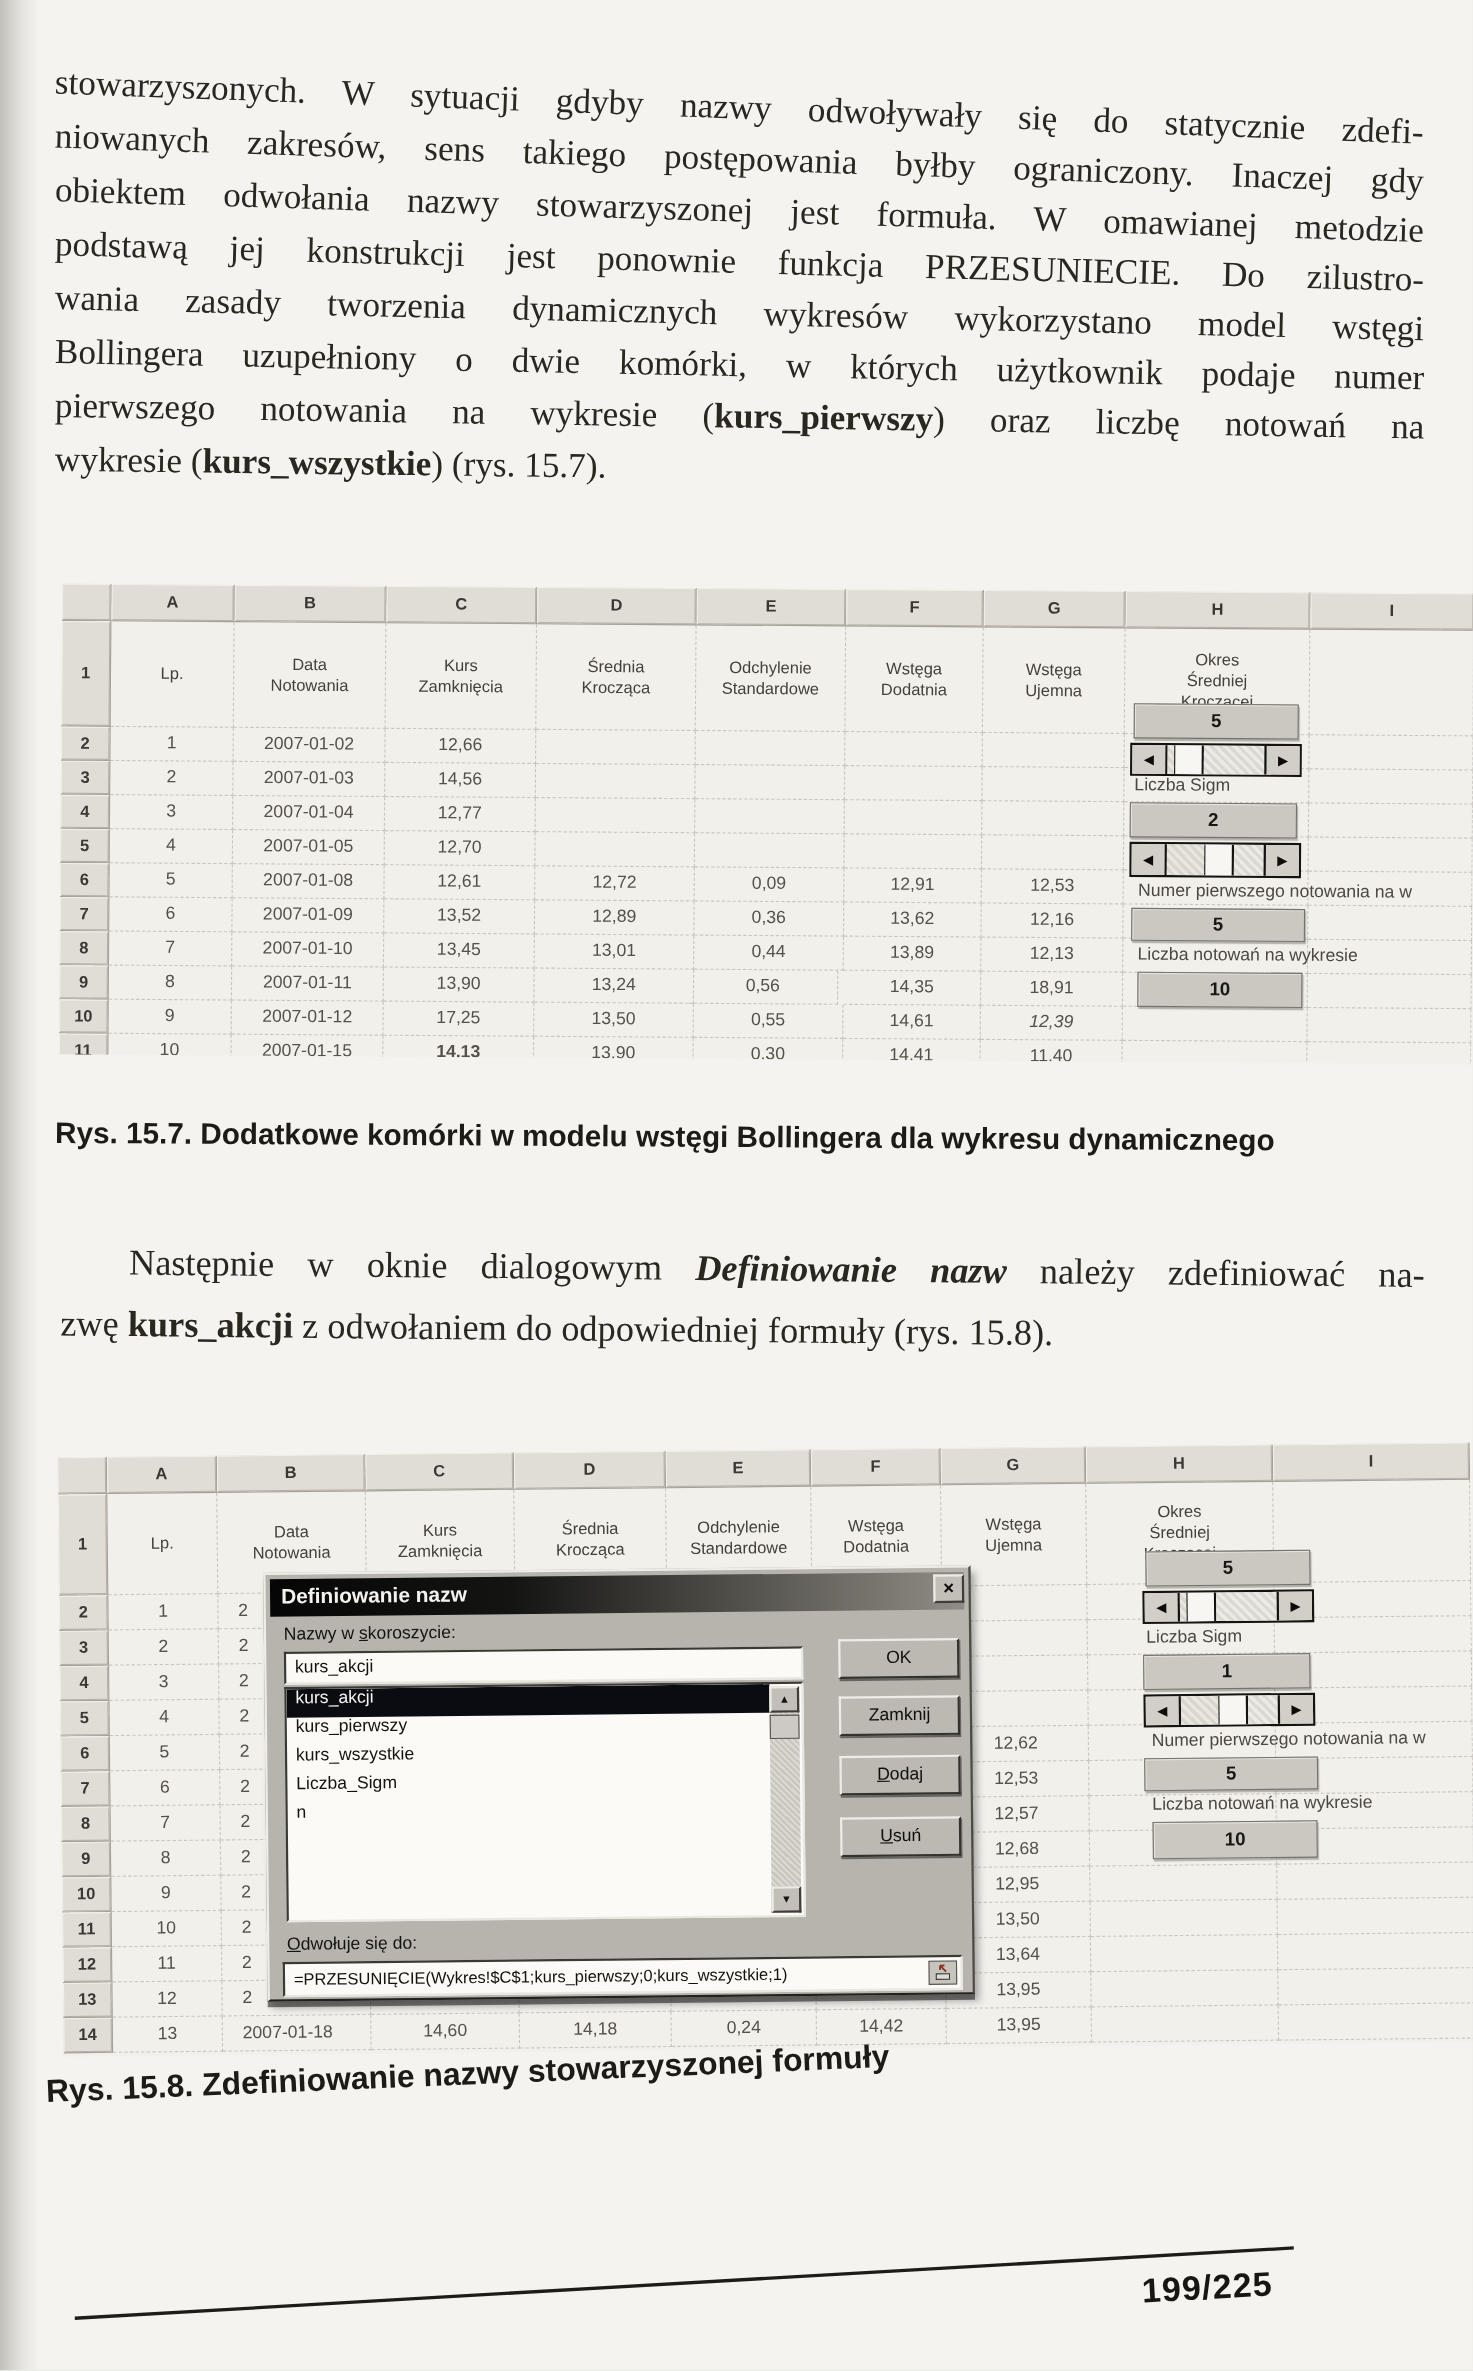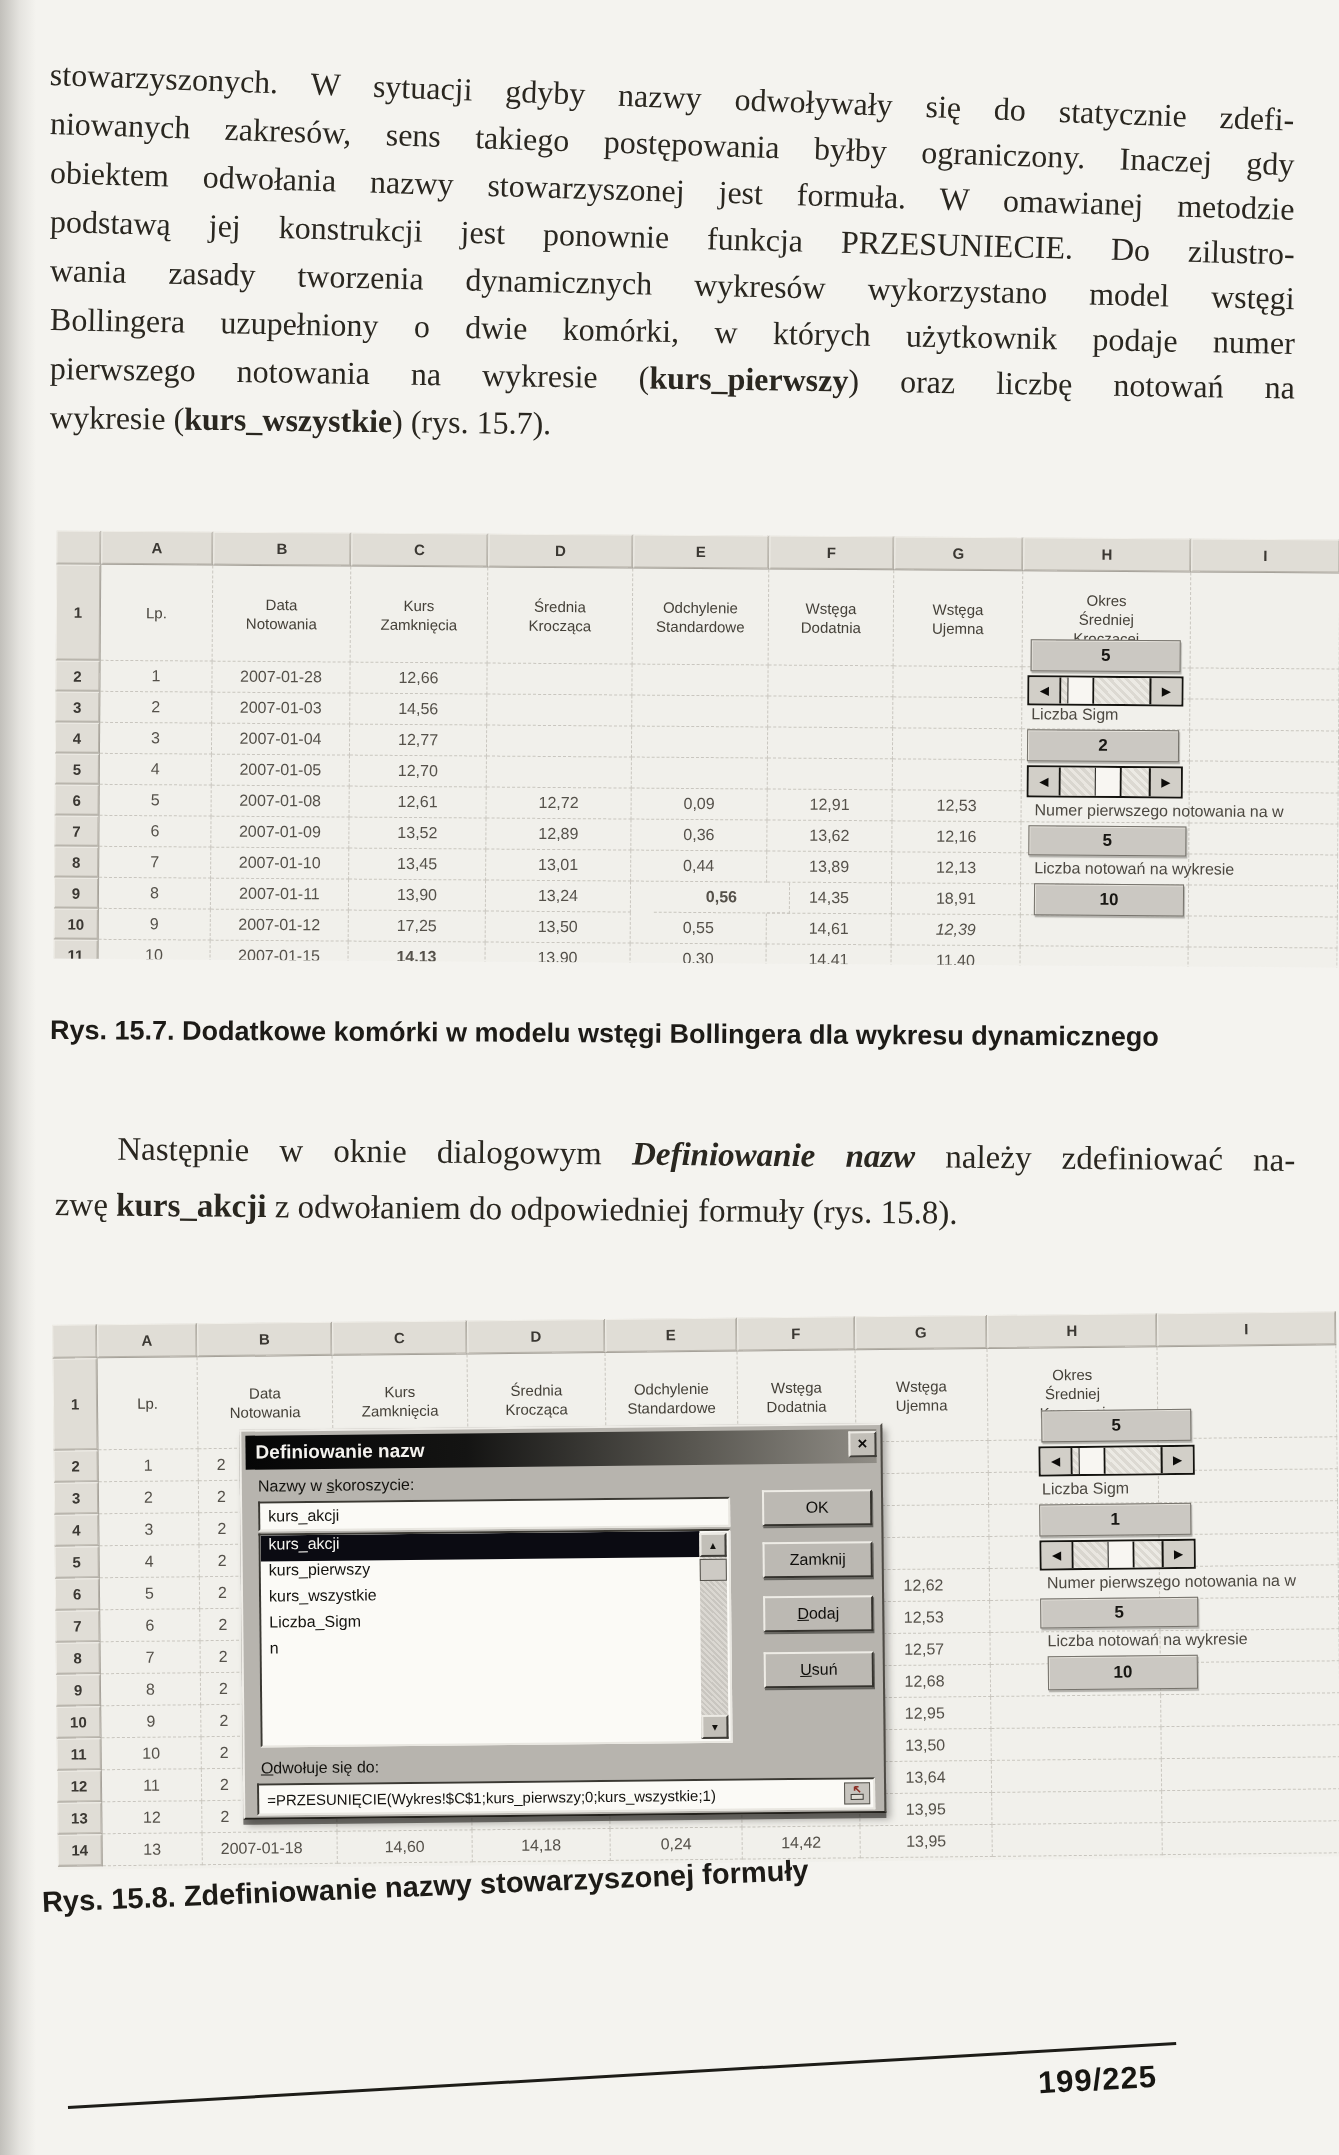--- a/index.html
+++ b/index.html
@@ -129,21 +129,21 @@
       <div class="cell head1" style="left: 713px; top: 34px; width: 125px; height: 96px;">Wstęga
 Dodatnia</div>
       <div class="cell head1" style="left: 838px; top: 34px; width: 129px; height: 96px;">Wstęga
 Ujemna</div>
       <div class="cell head1" style="left: 967px; top: 34px; width: 168px; height: 96px;">Okres
 Średniej
 Kroczącej</div>
       <div class="cell" style="left: 1135px; top: 34px; width: 149px; height: 96px;"></div>
       <div class="hdr" style="left: 0px; top: 130px; width: 45px; height: 31px;">2</div>
       <div class="cell" style="left: 45px; top: 130px; width: 112px; height: 31px;">1</div>
-      <div class="cell" style="left: 157px; top: 130px; width: 138px; height: 31px;">2007-01-28</div>
+      <div class="cell" style="left: 157px; top: 130px; width: 138px; height: 31px;">2007-01-02</div>
       <div class="cell" style="left: 295px; top: 130px; width: 137px; height: 31px;">12,66</div>
       <div class="cell" style="left: 432px; top: 130px; width: 145px; height: 31px;"></div>
       <div class="cell" style="left: 577px; top: 130px; width: 136px; height: 31px;"></div>
       <div class="cell" style="left: 713px; top: 130px; width: 125px; height: 31px;"></div>
       <div class="cell" style="left: 838px; top: 130px; width: 129px; height: 31px;"></div>
       <div class="cell" style="left: 967px; top: 130px; width: 168px; height: 31px;"></div>
       <div class="cell" style="left: 1135px; top: 130px; width: 149px; height: 31px;"></div>
       <div class="hdr" style="left: 0px; top: 161px; width: 45px; height: 31px;">3</div>
       <div class="cell" style="left: 45px; top: 161px; width: 112px; height: 31px;">2</div>
       <div class="cell" style="left: 157px; top: 161px; width: 138px; height: 31px;">2007-01-03</div>
@@ -202,21 +202,21 @@
       <div class="cell" style="left: 577px; top: 316px; width: 136px; height: 31px;">0,44</div>
       <div class="cell" style="left: 713px; top: 316px; width: 125px; height: 31px;">13,89</div>
       <div class="cell" style="left: 838px; top: 316px; width: 129px; height: 31px;">12,13</div>
       <div class="cell" style="left: 967px; top: 316px; width: 168px; height: 31px;"></div>
       <div class="cell" style="left: 1135px; top: 316px; width: 149px; height: 31px;"></div>
       <div class="hdr" style="left: 0px; top: 347px; width: 45px; height: 31px;">9</div>
       <div class="cell" style="left: 45px; top: 347px; width: 112px; height: 31px;">8</div>
       <div class="cell" style="left: 157px; top: 347px; width: 138px; height: 31px;">2007-01-11</div>
       <div class="cell" style="left: 295px; top: 347px; width: 137px; height: 31px;">13,90</div>
       <div class="cell" style="left: 432px; top: 347px; width: 145px; height: 31px;">13,24</div>
-      <div class="cell" style="left: 600px; top: 347px; width: 136px; height: 31px; font-weight: bold;">0,56</div>
+      <div class="cell" style="left: 572px; top: 347px; width: 136px; height: 31px;">0,56</div>
       <div class="cell" style="left: 713px; top: 347px; width: 125px; height: 31px;">14,35</div>
       <div class="cell" style="left: 838px; top: 347px; width: 129px; height: 31px;">18,91</div>
       <div class="cell" style="left: 967px; top: 347px; width: 168px; height: 31px;"></div>
       <div class="cell" style="left: 1135px; top: 347px; width: 149px; height: 31px;"></div>
       <div class="hdr" style="left: 0px; top: 378px; width: 45px; height: 31px;">10</div>
       <div class="cell" style="left: 45px; top: 378px; width: 112px; height: 31px;">9</div>
       <div class="cell" style="left: 157px; top: 378px; width: 138px; height: 31px;">2007-01-12</div>
       <div class="cell" style="left: 295px; top: 378px; width: 137px; height: 31px;">17,25</div>
       <div class="cell" style="left: 432px; top: 378px; width: 145px; height: 31px;">13,50</div>
       <div class="cell" style="left: 577px; top: 378px; width: 136px; height: 31px;">0,55</div>

